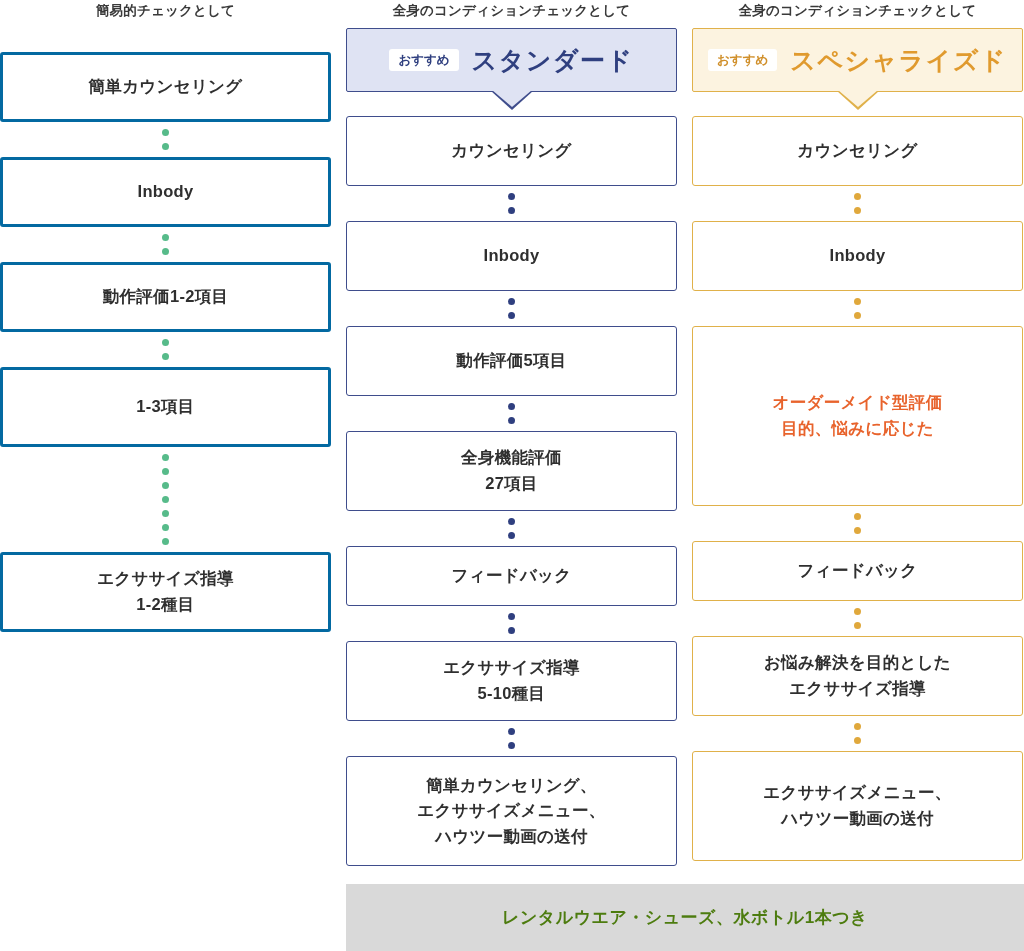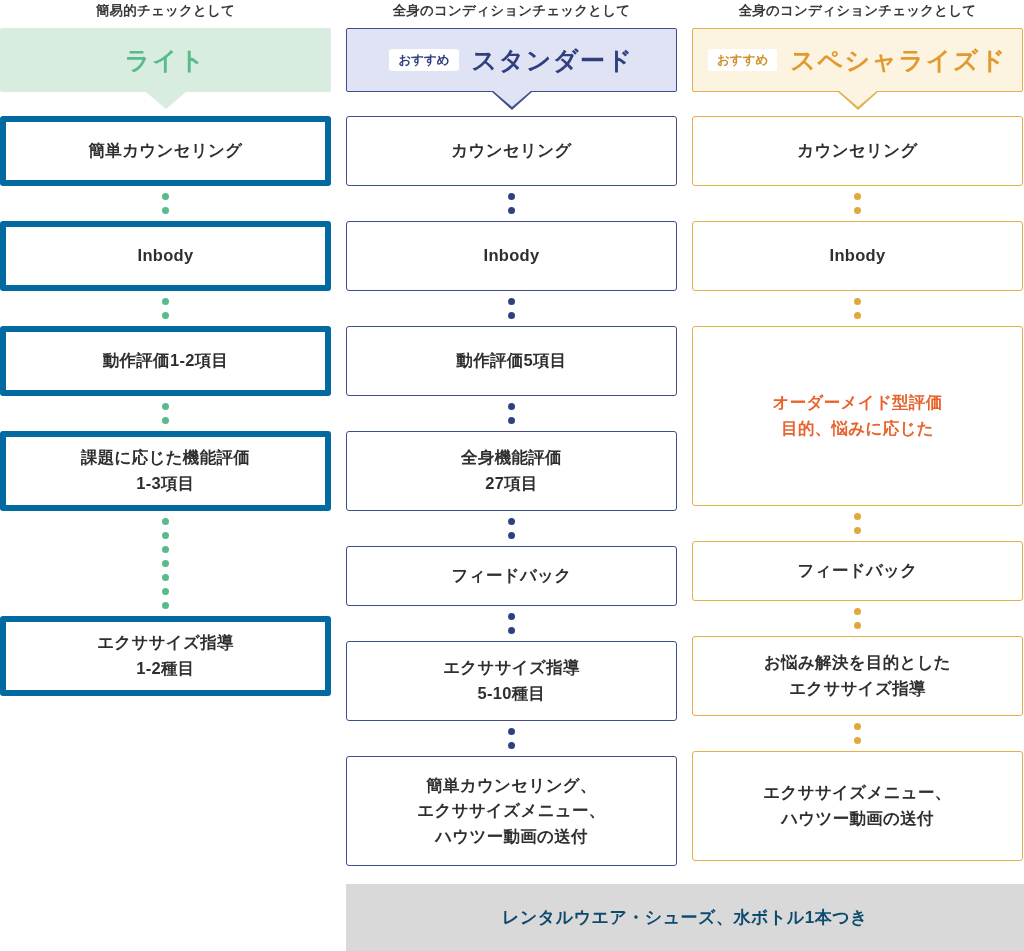--- a/index.html
+++ b/index.html
@@ -133,21 +133,21 @@
     flex-direction: column;
     align-items: center;
     justify-content: center;
     text-align: center;
     font-size: 16.5px;
     font-weight: 700;
     line-height: 1.55;
     letter-spacing: 0.3px;
     color: #2f2f2f;
   }
-  .col-light .step { border: 6px solid #0369a1; }
+  .col-light .step { border: 3px solid #0369a1; }
   .col-standard .step { border: 1px solid #3f4d8c; }
   .col-special .step { border: 1px solid #e0b14a; }
 
   .step.accent { color: #e8632c; }
 
   
   .conn {
     display: flex;
     flex-direction: column;
     align-items: center;
@@ -171,35 +171,30 @@
     top: 884px;
     width: 678px;
     height: 67px;
     background: #d9d9d9;
     display: flex;
     align-items: center;
     justify-content: center;
     font-size: 17px;
     font-weight: 700;
     letter-spacing: 0.5px;
-    color: #0c4a6e;
+    color: #4d7c0f;
   }
 </style>
 </head>
 <body>
 
 <div class="board">
   <div class="columns" id="columns">
       <div class="col col-light">
         <div class="caption">簡易的チェックとして</div>
-        <div class="header">
-          <span class="title">ライト</span>
-          <span class="pointer-border"></span>
-          <span class="pointer"></span>
-        </div>
         <div class="flow">
           <div class="step" style="height: 70px;">
             <div>簡単カウンセリング</div>
           </div>
           <div class="conn" style="height: 35px;">
             <span></span>
             <span></span>
           </div>
           <div class="step" style="height: 70px;">
             <div>Inbody</div>
@@ -209,21 +204,20 @@
             <span></span>
           </div>
           <div class="step" style="height: 70px;">
             <div>動作評価1-2項目</div>
           </div>
           <div class="conn" style="height: 35px;">
             <span></span>
             <span></span>
           </div>
           <div class="step" style="height: 80px;">
-            <div>課題に応じた機能評価</div>
             <div>1-3項目</div>
           </div>
           <div class="conn" style="height: 105px;">
             <span></span>
             <span></span>
             <span></span>
             <span></span>
             <span></span>
             <span></span>
             <span></span>

